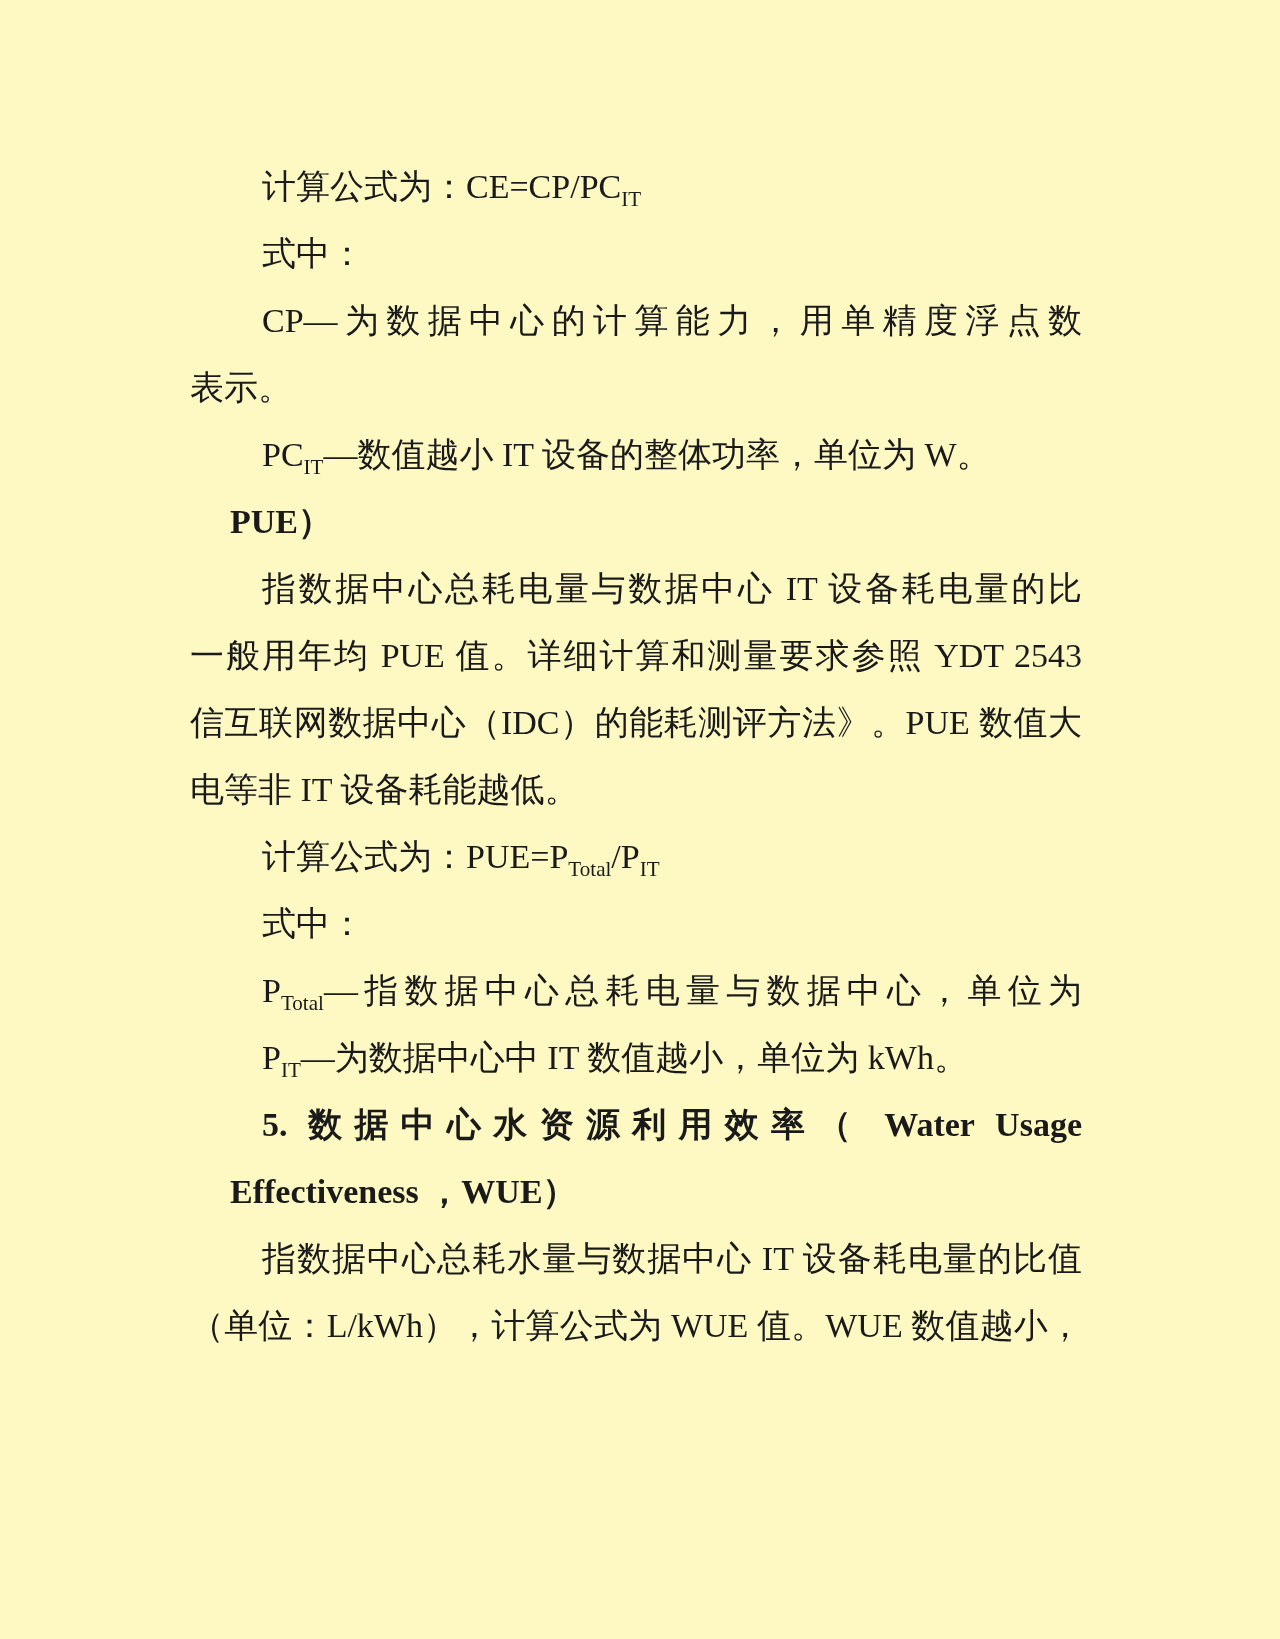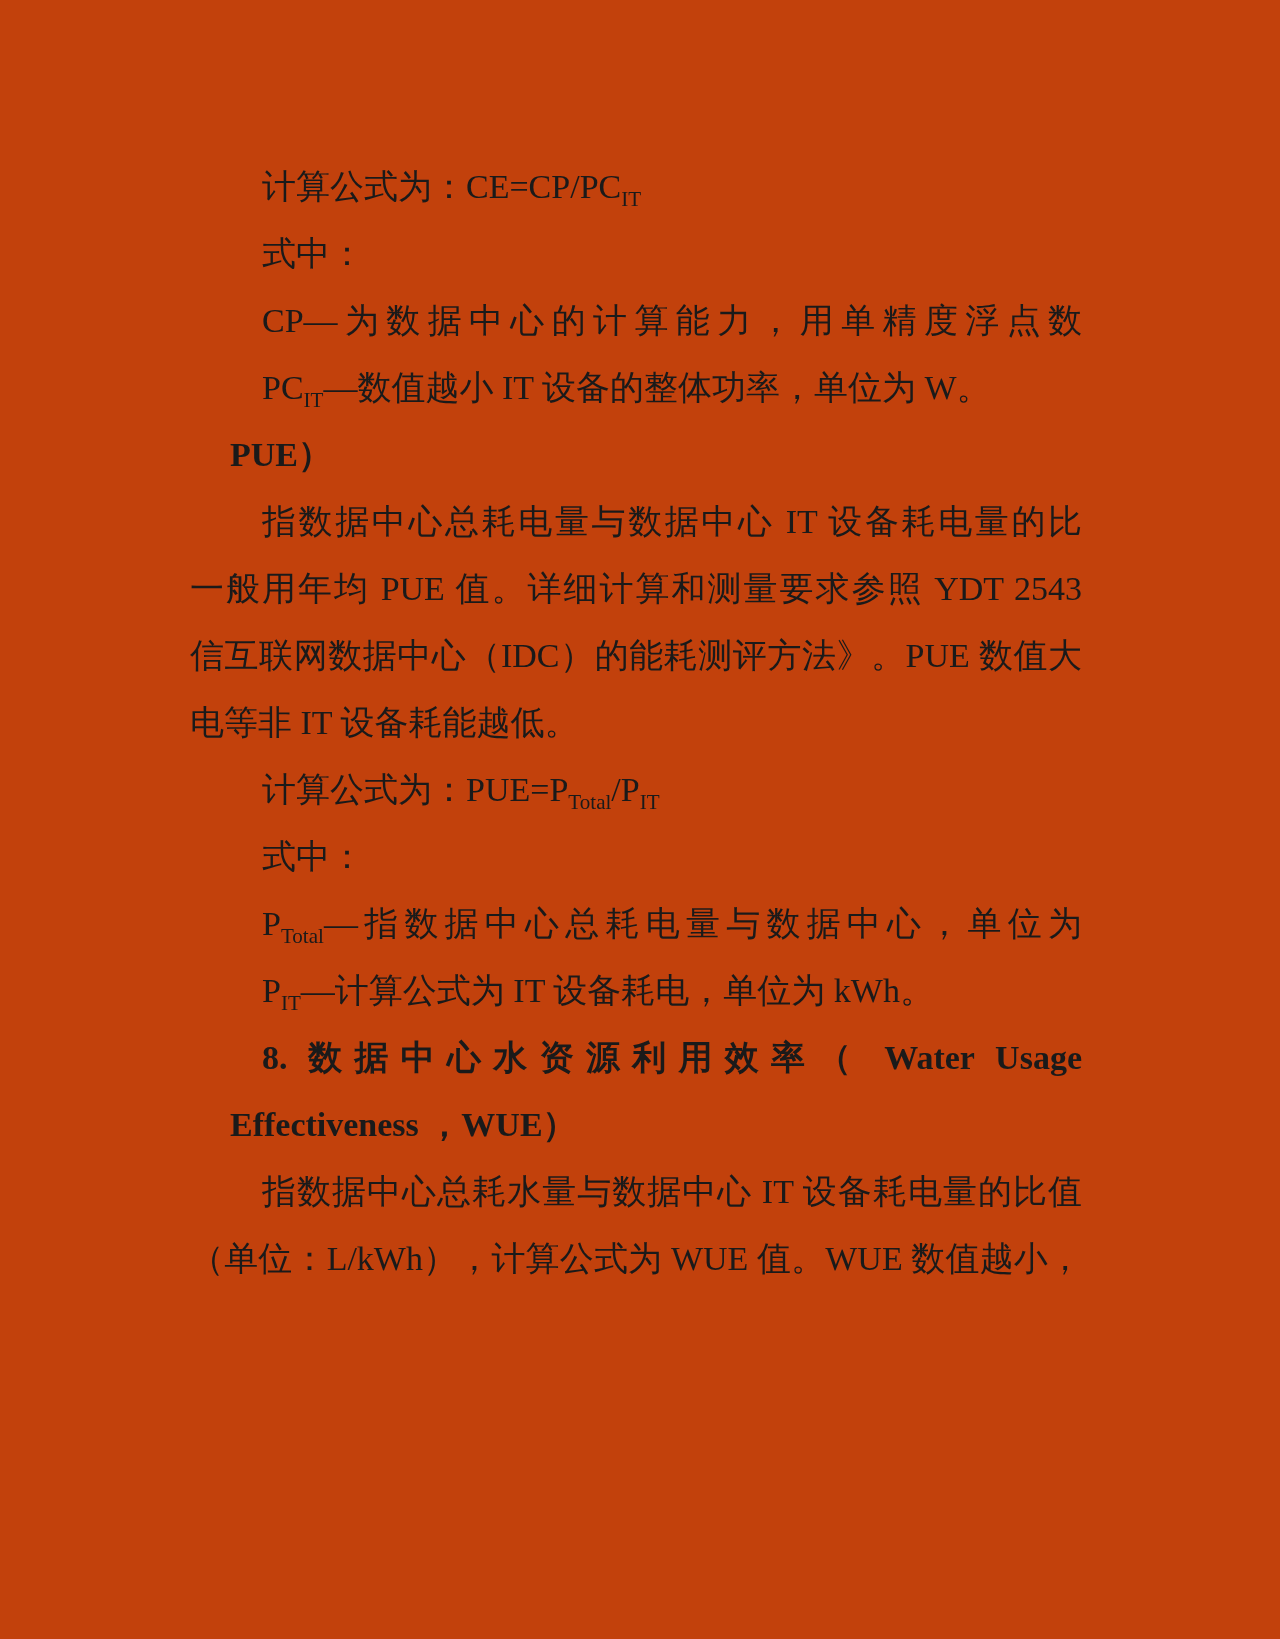--- a/index.html
+++ b/index.html
@@ -9,21 +9,21 @@
   }
   body {
     width: 1280px;
     height: 1639px;
     position: relative;
     font-family: "Liberation Serif", "DejaVu Serif", serif;
   }
   .page {
     position: absolute;
     inset: 0;
-    background: #c2410c;
+    background: #fef9c3;
   }
   .doc-body {
     position: absolute;
     left: 190px;
     top: 153px;
     width: 892px;
     color: #1a1a1a;
   }
   .line {
     height: 67px;
@@ -45,28 +45,29 @@
   }
 </style>
 </head>
 <body>
 
 <div class="page">
   <div class="doc-body" id="doc-body" style="color: rgb(26, 26, 26);">
       <div class="line indent"><span>计算公式为：CE=CP/PC</span><sub>IT</sub></div>
       <div class="line indent"><span>式中：</span></div>
       <div class="line indent just"><span>CP—为数据中心的计算能力，用单精度浮点数（FP32）</span></div>
+      <div class="line"><span>表示。</span></div>
       <div class="line indent"><span>PC</span><sub>IT</sub><span>—数值越小 IT 设备的整体功率，单位为 W。</span></div>
       <div class="line hang bold"><span>PUE）</span></div>
       <div class="line indent just"><span>指数据中心总耗电量与数据中心 IT 设备耗电量的比值，</span></div>
       <div class="line just"><span>一般用年均 PUE 值。详细计算和测量要求参照 YDT 2543《电</span></div>
       <div class="line just"><span>信互联网数据中心（IDC）的能耗测评方法》。PUE 数值大于</span></div>
       <div class="line"><span>电等非 IT 设备耗能越低。</span></div>
       <div class="line indent"><span>计算公式为：PUE=P</span><sub>Total</sub><span>/P</span><sub>IT</sub></div>
       <div class="line indent"><span>式中：</span></div>
       <div class="line indent just"><span>P</span><sub>Total</sub><span>—指数据中心总耗电量与数据中心，单位为</span></div>
-      <div class="line indent"><span>P</span><sub>IT</sub><span>—计算公式为 IT 设备耗电，单位为 kWh。</span></div>
-      <div class="line indent just bold"><span>8. 数据中心水资源利用效率（ Water Usage</span></div>
+      <div class="line indent"><span>P</span><sub>IT</sub><span>—为数据中心中 IT 数值越小，单位为 kWh。</span></div>
+      <div class="line indent just bold"><span>5. 数据中心水资源利用效率（ Water Usage</span></div>
       <div class="line hang bold"><span>Effectiveness ，WUE）</span></div>
       <div class="line indent just"><span>指数据中心总耗水量与数据中心 IT 设备耗电量的比值</span></div>
       <div class="line just"><span>（单位：L/kWh），计算公式为 WUE 值。WUE 数值越小，</span></div>
     </div>
 </div>
 
 </body></html>

